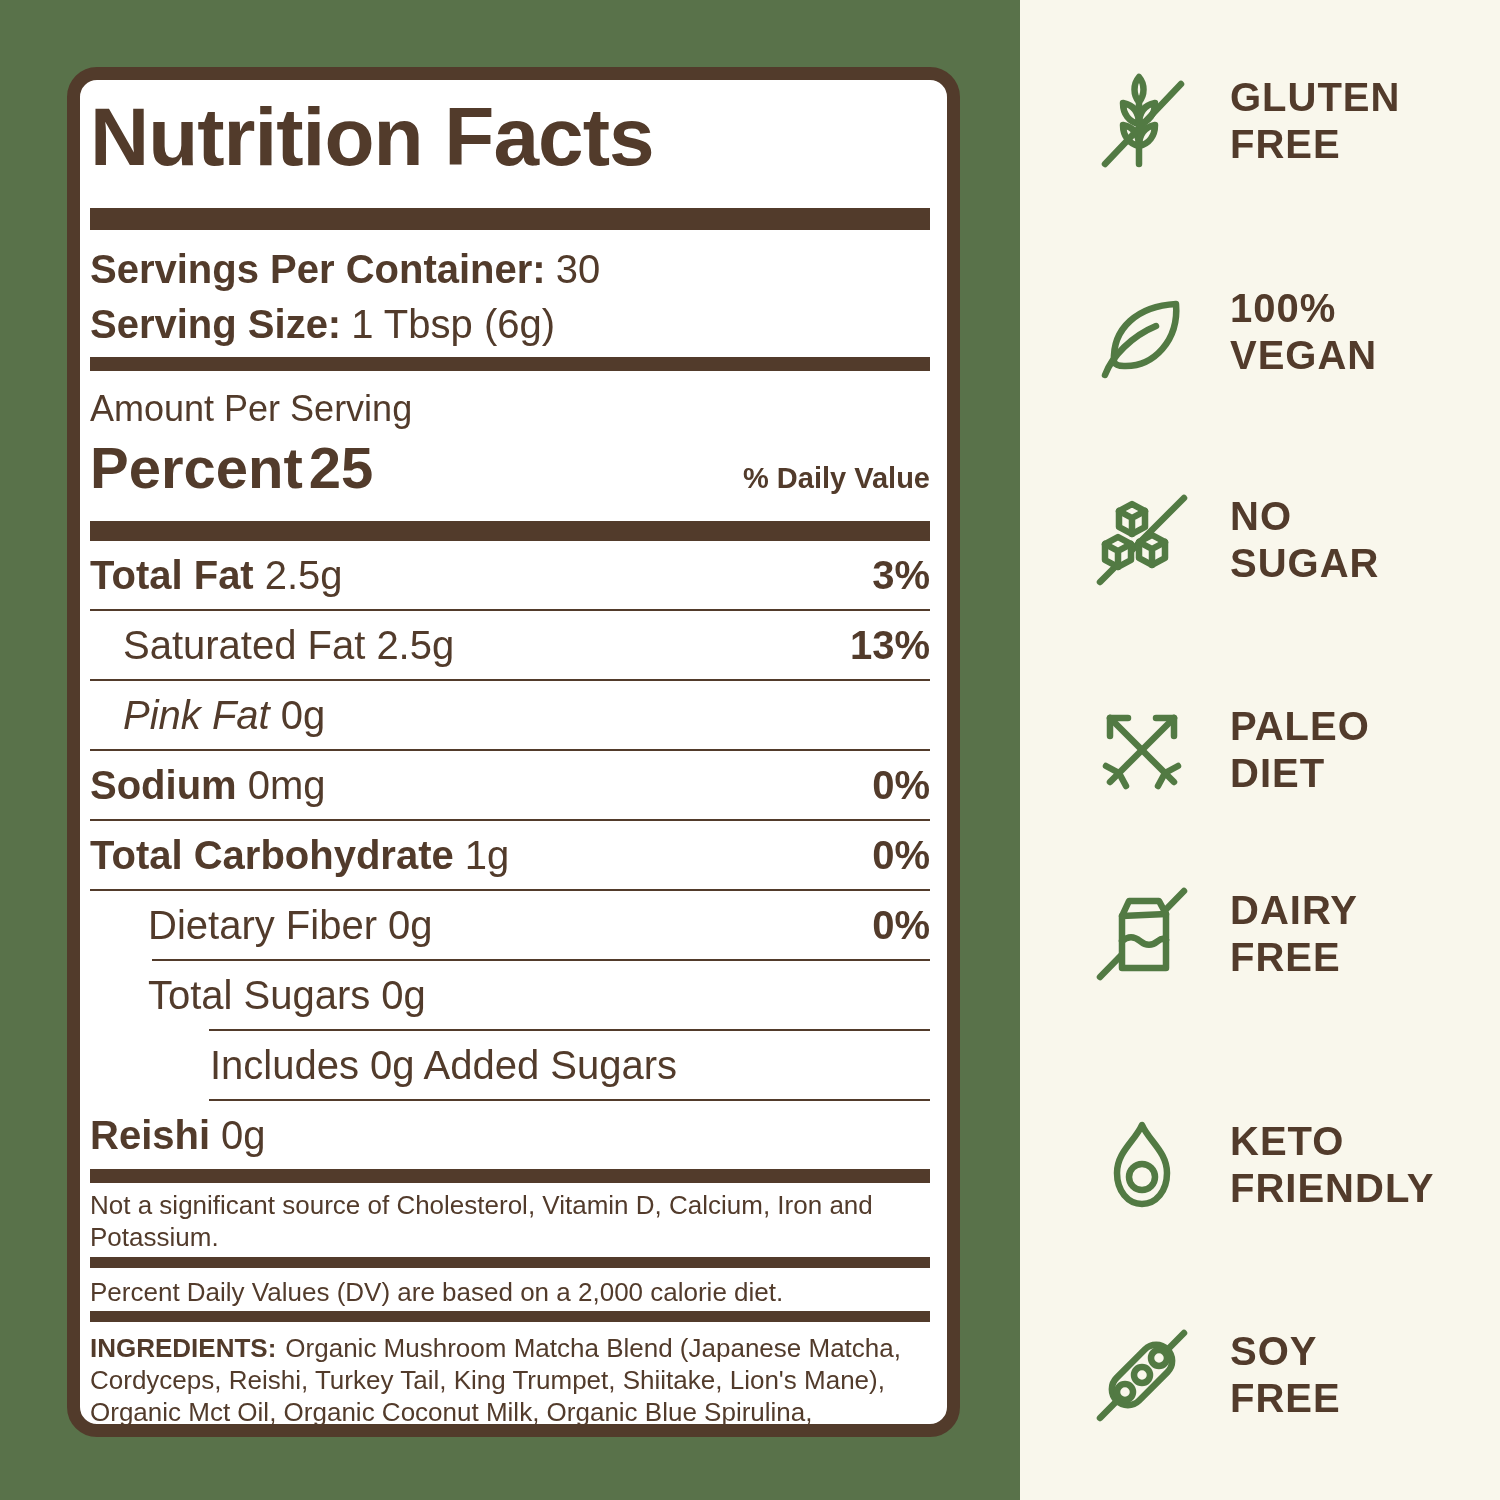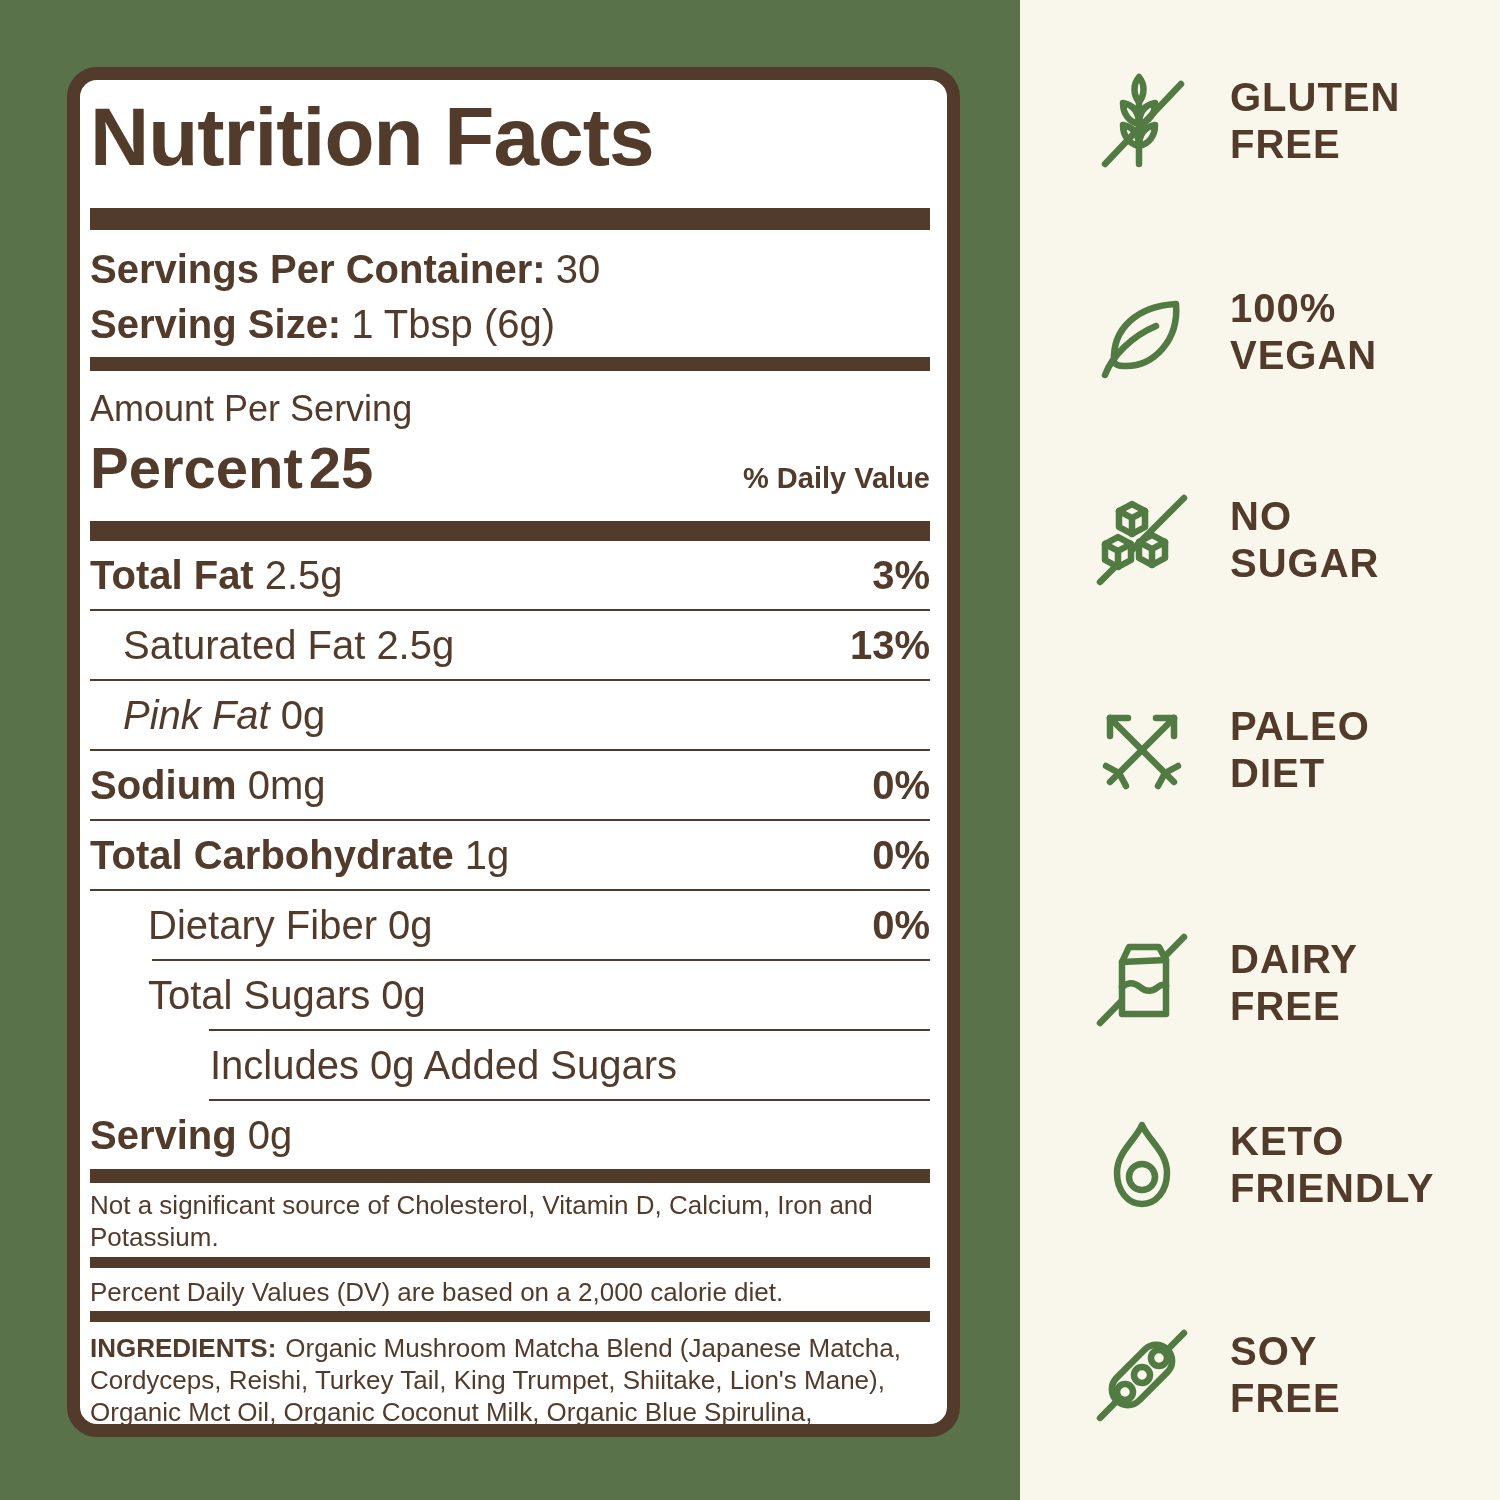--- a/index.html
+++ b/index.html
@@ -116,21 +116,21 @@
         <span class="pct"></span>
       </div>
     <div class="rule rml119"></div>
     <div class="nrow ind3">
         <span class="nm">Includes 0g Added Sugars</span>
         <span class="vl"></span>
         <span class="pct"></span>
       </div>
     <div class="rule rml119"></div>
     <div class="nrow bname">
-        <span class="nm">Serving</span>
+        <span class="nm">Reishi</span>
         <span class="vl">0g</span>
         <span class="pct"></span>
       </div>
 
     <div class="bar bar14b"></div>
     <div class="fn">Not a significant source of Cholesterol, Vitamin D, Calcium, Iron and Potassium.</div>
     <div class="bar bar11a"></div>
     <div class="fn fn2">Percent Daily Values (DV) are based on a 2,000 calorie diet.</div>
     <div class="bar bar11b"></div>
     <p class="ingr"><span class="ilbl">INGREDIENTS:</span><span>Organic Mushroom Matcha Blend (Japanese Matcha, Cordyceps, Reishi, Turkey Tail, King Trumpet, Shiitake, Lion's Mane), Organic Mct Oil, Organic Coconut Milk, Organic Blue Spirulina, Himalayan Pink Salt.</span></p>
@@ -189,21 +189,21 @@
       <path class="st" d="M82,82 L18,18"></path>
       <path class="st" d="M36,18 L18,18 L18,36"></path>
       <path class="st" d="M73,73 L86,66 M73,73 L66,86"></path>
     </svg>
     <div class="btxt">
       <div>PALEO</div>
       <div>DIET</div>
     </div>
   </div>
 
-  <div class="badge" style="top:920px;align-items:flex-end;">
+  <div class="badge" style="top:879px;">
     <svg class="icon" viewBox="0 0 100 100">
       <path class="st" d="M8,93 L92,7"></path>
       <path class="fillbg" d="M30,32 L37,17 L67,17 L74,30 L74,84 L30,84 Z"></path>
       <path class="st" d="M30,32 L74,30"></path>
       <path class="st" d="M30,57 C36,52 42,52 48,57 C54,62 60,62 66,57 C69,54.5 72,54.5 74,56"></path>
     </svg>
     <div class="btxt">
       <div>DAIRY</div>
       <div>FREE</div>
     </div>

